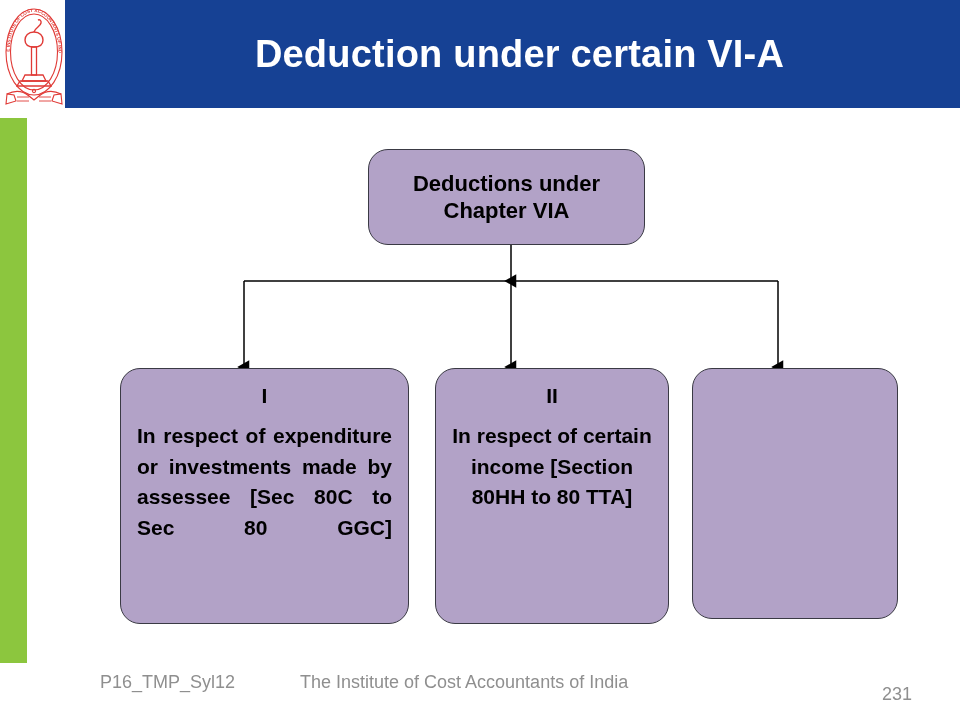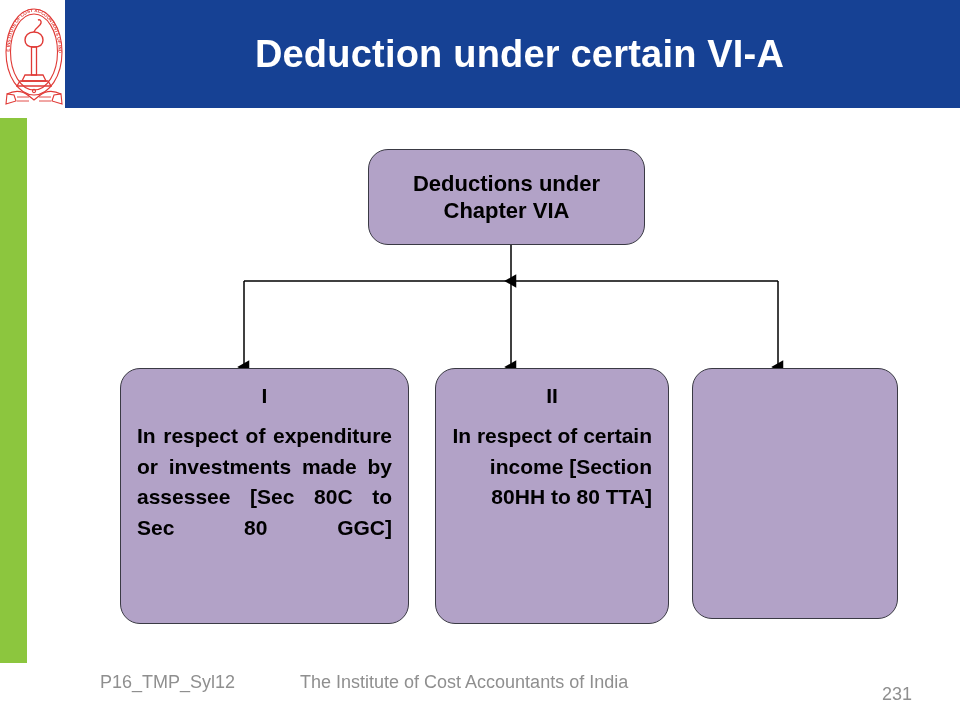--- a/index.html
+++ b/index.html
@@ -100,21 +100,21 @@
     text-align: center;
     font-size: 21px;
     line-height: 1.2;
     margin-bottom: 13px;
   }
   .body-text {
     font-size: 21px;
     line-height: 1.45;
   }
   .body-text.justify { text-align: justify; text-align-last: justify; }
-  .body-text.left    { text-align: right; }
+  .body-text.left    { text-align: center; }
   .body-text.center  { text-align: center; }
 
   
   .connectors {
     position: absolute;
     left: 0;
     top: 0;
     width: 960px;
     height: 720px;
     pointer-events: none;

